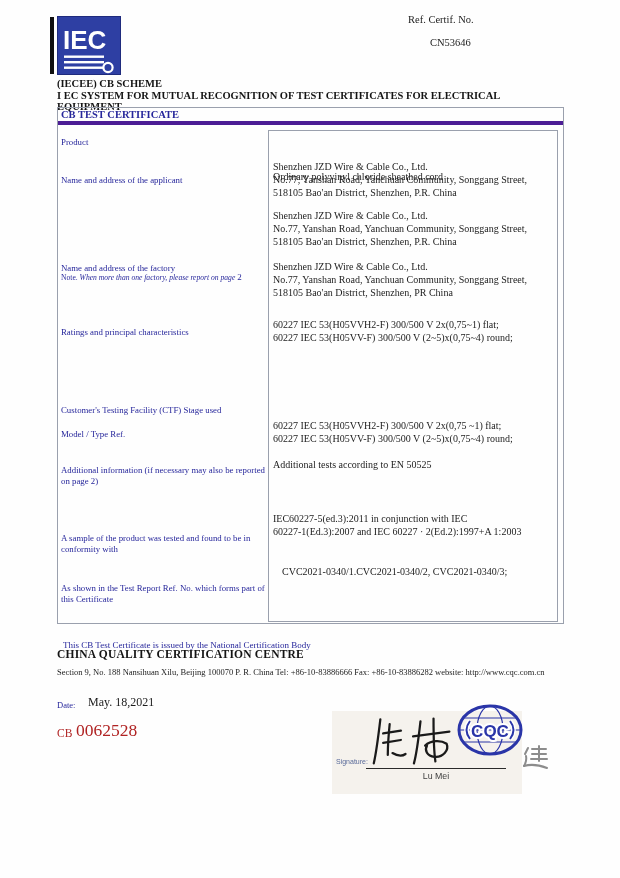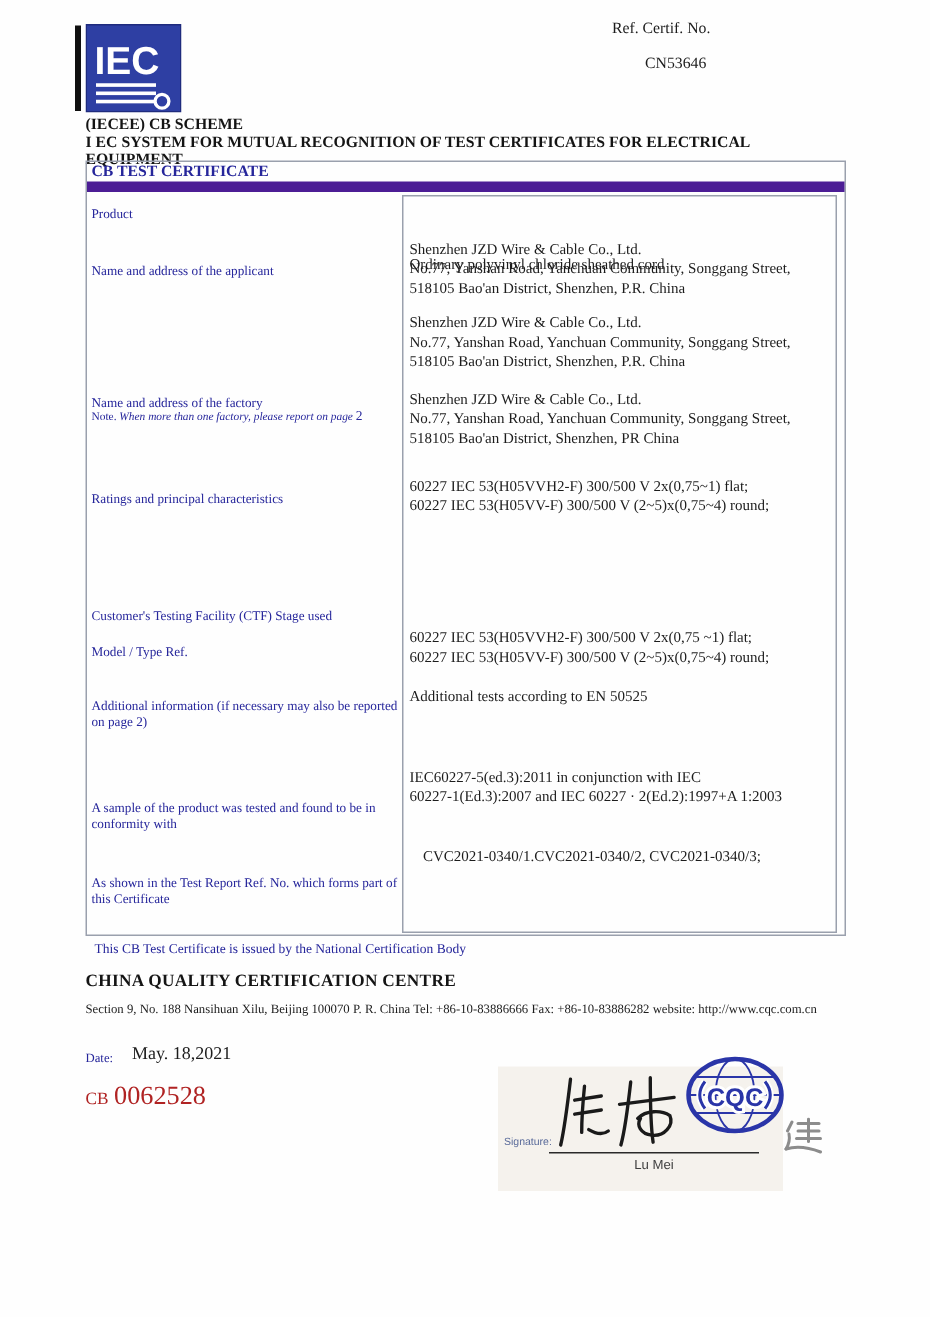--- a/index.html
+++ b/index.html
@@ -11,30 +11,30 @@
   
   .iec-spine{position:absolute;left:50px;top:17px;width:4px;height:57px;background:#101010;}
   .iec-box{position:absolute;left:57px;top:16px;width:64px;height:59px;border-radius:28px;}
   
   .ref-label{position:absolute;left:408px;top:14px;font-size:10.5px;color:#1c1c1c;}
   .ref-number{position:absolute;left:430px;top:37px;font-size:10.5px;color:#1c1c1c;}
   
   .scheme{position:absolute;left:57px;top:78px;width:510px;font-weight:bold;font-size:10.5px;line-height:11.5px;color:#141414;}
   
   .outer-box{position:absolute;left:57px;top:107px;width:505px;height:515px;border:1px solid #9aa0ad;}
-  .box-title{position:absolute;left:0;top:0;width:100%;box-sizing:border-box;padding:1px 3px;border-bottom:7px solid #4c1d95;color:#26269b;font-weight:bold;font-size:10.5px;}
+  .box-title{position:absolute;left:0;top:0;width:100%;box-sizing:border-box;padding:1px 3px;border-bottom:4px solid #4c1d95;color:#26269b;font-weight:bold;font-size:10.5px;}
   .inner-box{position:absolute;left:268px;top:130px;width:288px;height:490px;border:1px solid #9aa0ad;background:transparent;}
   
   .lab{position:absolute;left:61px;width:208px;color:#26269b;font-size:8.8px;line-height:11px;}
   .val{position:absolute;left:273px;width:280px;color:#1c1c1c;font-size:10px;line-height:13.2px;white-space:pre-line;}
   .note{position:absolute;left:61px;width:210px;color:#26269b;font-size:7.6px;}
   .note .it{font-style:italic;}
   .note .sfx{font-size:9px;}
   
-  .issued{position:absolute;left:63px;top:627px;color:#26269b;font-size:9px;text-align:center;}
+  .issued{position:absolute;left:63px;top:640px;color:#26269b;font-size:9px;text-align:center;}
   .org{position:absolute;left:57px;top:648px;font-size:11.5px;font-weight:bold;letter-spacing:0.2px;color:#141414;}
   .address{position:absolute;left:57px;top:667px;font-size:8.5px;color:#1c1c1c;}
   .date-label{position:absolute;left:57px;top:700px;font-size:8.5px;color:#26269b;}
   .date-value{position:absolute;left:88px;top:695px;font-size:12px;color:#1c1c1c;}
   .cb-prefix{position:absolute;left:57px;top:727px;font-size:11.5px;color:#b02323;}
   .cb-number{position:absolute;left:76px;top:720px;font-size:17.5px;color:#b02323;}
   
   .sig-box{position:absolute;left:332px;top:711px;width:190px;height:83px;background:#f5f2ed;}
   .sig-script{position:absolute;left:358px;top:712px;}
   .sig-label{position:absolute;left:336px;top:758px;font-family:"Liberation Sans",sans-serif;font-size:7px;color:#5a6b9a;}

